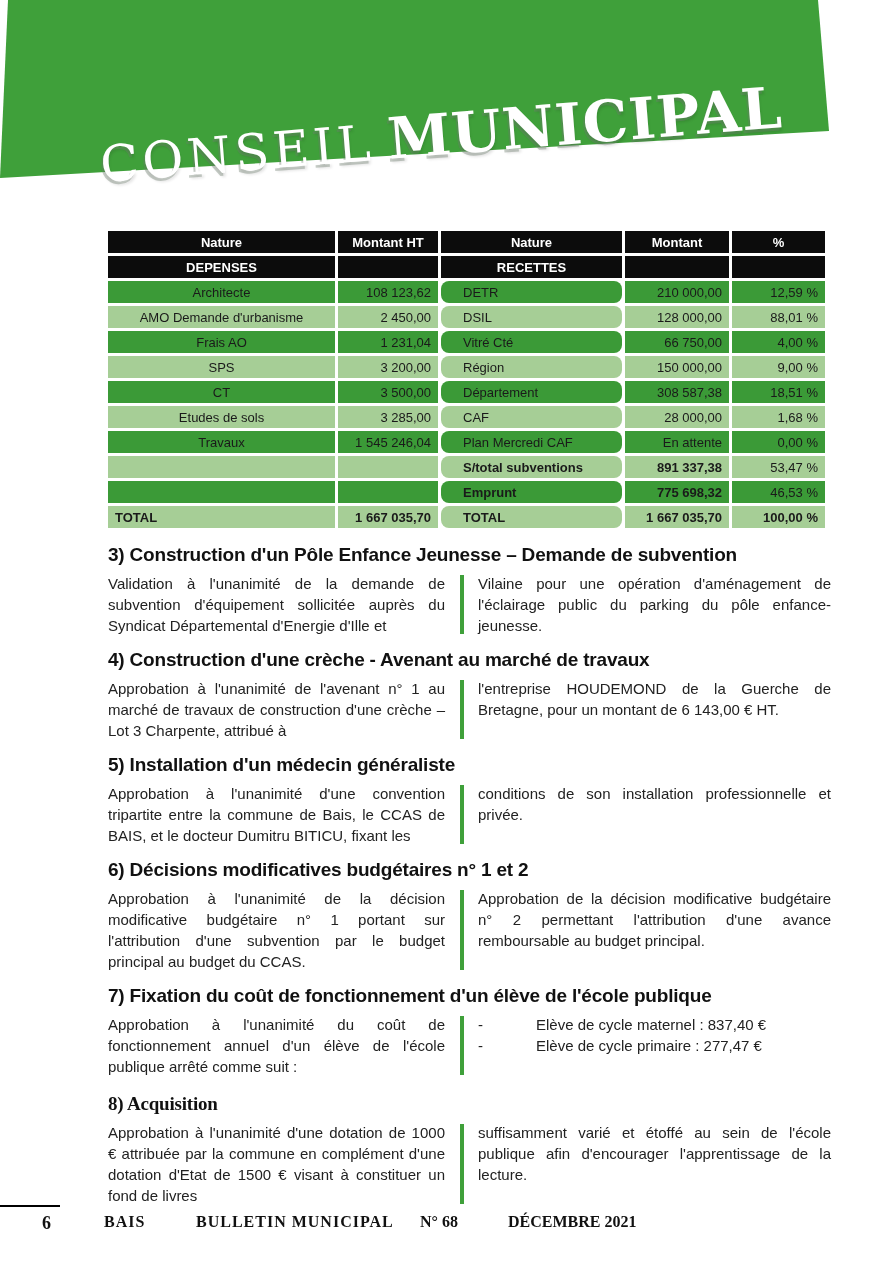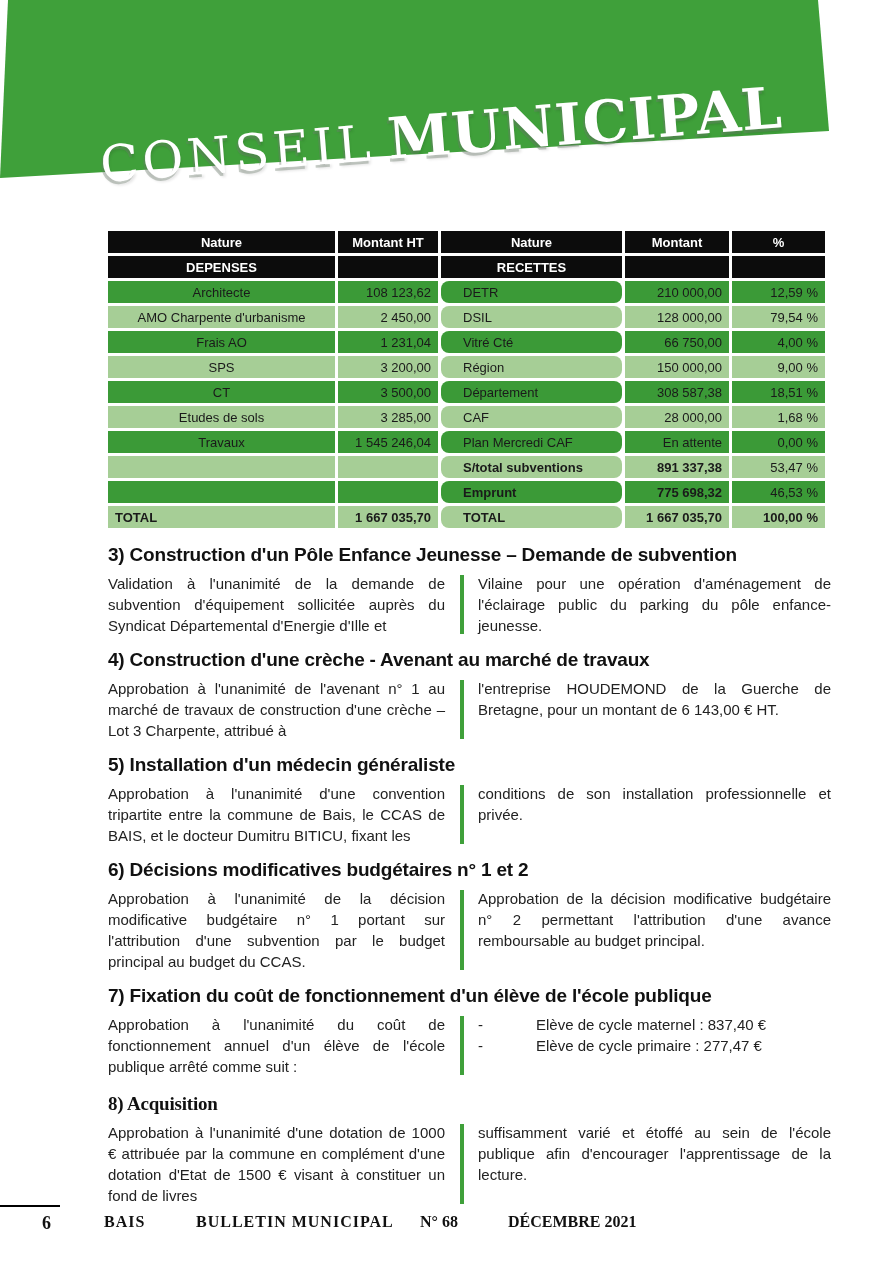--- a/index.html
+++ b/index.html
@@ -98,25 +98,25 @@
     </thead>
     <tbody>
         <tr class="dark">
           <td class="c1">Architecte</td>
           <td class="c2">108 123,62</td>
           <td class="c3">DETR</td>
           <td class="c4">210 000,00</td>
           <td class="c5">12,59 %</td>
         </tr>
         <tr class="light">
-          <td class="c1">AMO Charpente d'urbanisme</td>
+          <td class="c1">AMO Demande d'urbanisme</td>
           <td class="c2">2 450,00</td>
           <td class="c3">DSIL</td>
           <td class="c4">128 000,00</td>
-          <td class="c5">79,54 %</td>
+          <td class="c5">88,01 %</td>
         </tr>
         <tr class="dark">
           <td class="c1">Frais AO</td>
           <td class="c2">1 231,04</td>
           <td class="c3">Vitré Cté</td>
           <td class="c4">66 750,00</td>
           <td class="c5">4,00 %</td>
         </tr>
         <tr class="light">
           <td class="c1">SPS</td>

